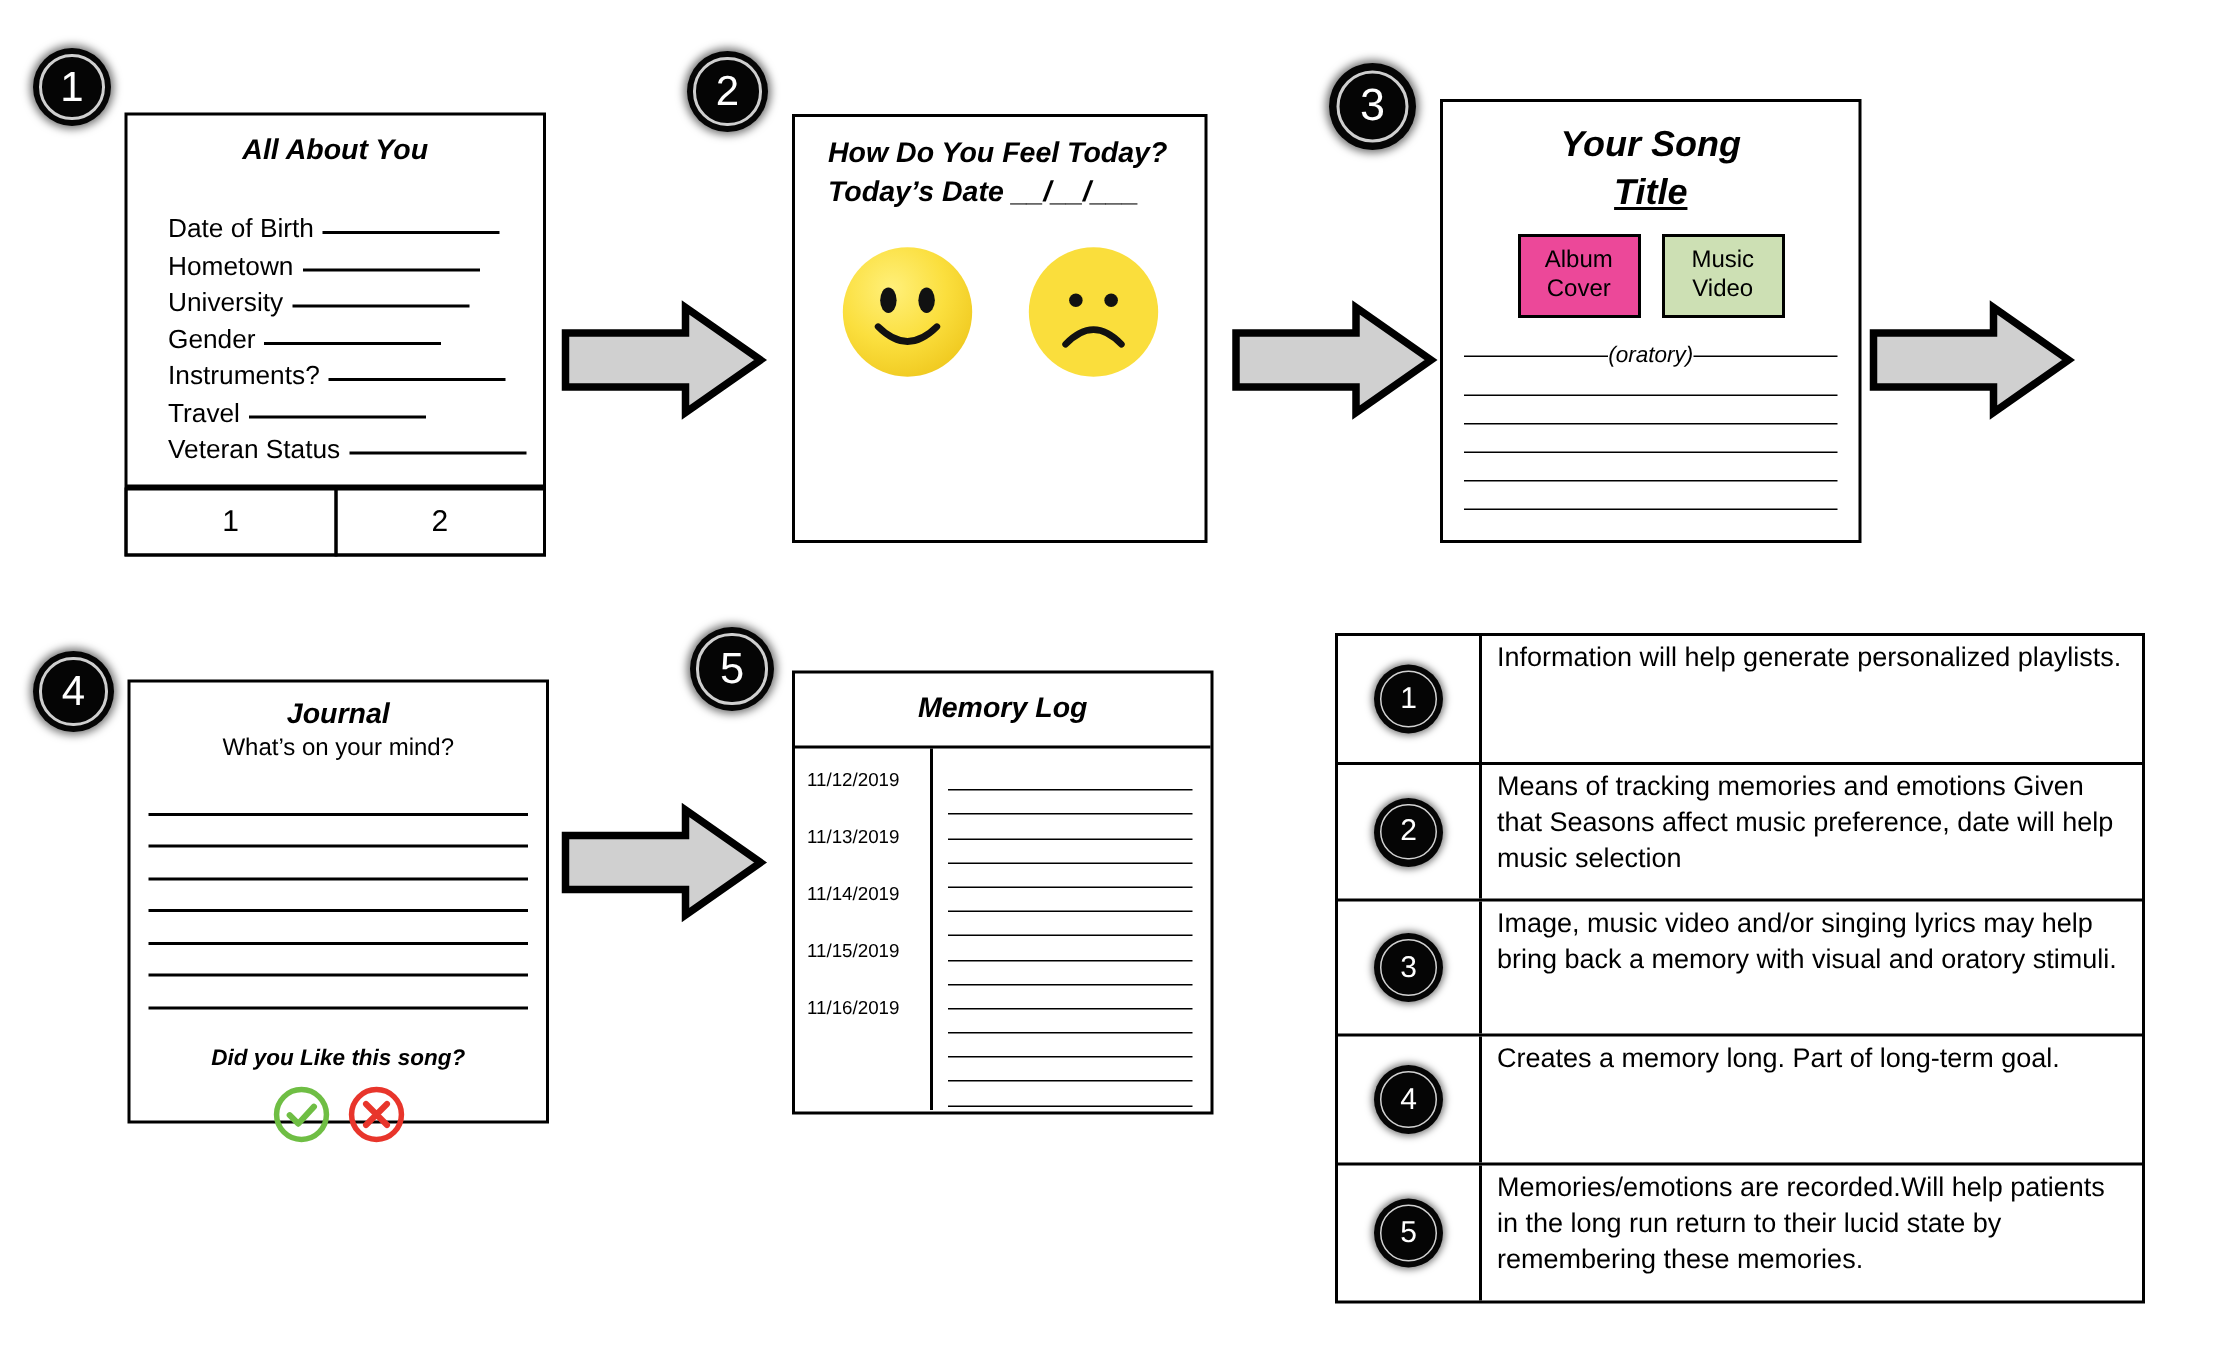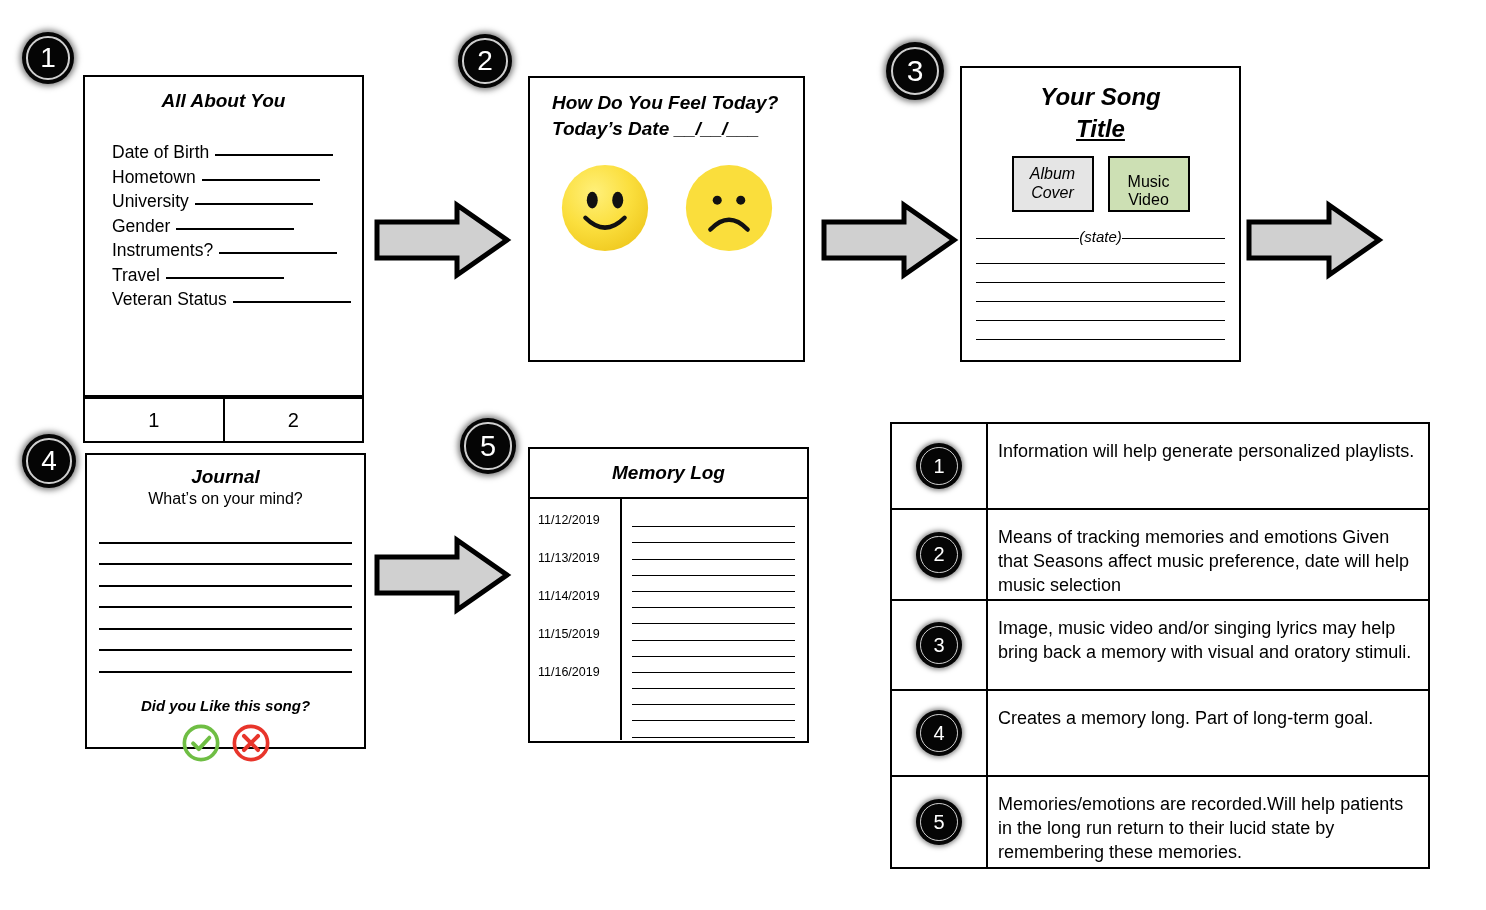--- a/index.html
+++ b/index.html
@@ -60,21 +60,21 @@
     font-size: 19px;
   }
 
   
   .arrow {
     position: absolute;
   }
   .arrow svg { display: block; }
 
   
-  #card-you { left: 83px; top: 75px; width: 281px; height: 368px; }
+  #card-you { left: 83px; top: 75px; width: 281px; height: 296px; }
   #card-you .form-rows {
     margin-top: 30px;
     padding-left: 27px;
   }
   .form-row {
     display: flex;
     align-items: baseline;
     height: 24.5px;
     font-size: 17.5px;
   }
@@ -241,21 +241,21 @@
     width: 96px;
     border-right: 2px solid #000;
     box-sizing: border-box;
     display: flex;
     align-items: center;
     justify-content: center;
     flex: 0 0 96px;
   }
   .legend-text {
     flex: 1;
-    padding: 16px 8px 7px 10px;
+    padding: 3px 8px 7px 10px;
     font-size: 18px;
     line-height: 1.32;
   }
   .legend-badge {
     position: relative;
     width: 46px;
     height: 46px;
     border-radius: 50%;
     background: #050505;
     box-shadow: 0 0 5px 1.5px rgba(0,0,0,0.5);
@@ -374,33 +374,33 @@
 <div class="badge" style="left:886px; top:42px; width:58px; height:58px;">
   <span class="badge-num" style="font-size:30px;">3</span>
 </div>
 
 <div class="card" id="card-song">
   <div class="song-head">
     <div>Your Song</div>
     <div class="u">Title</div>
   </div>
   <div class="media-row">
-    <div class="media-box" style="background:#e5e5e5;font-style:italic;">
+    <div class="media-box" style="background:#ec4899;">
       <span>Album</span>
       <span>Cover</span>
     </div>
-    <div class="media-box" style="background:#CDE0B4;justify-content:flex-end;">
+    <div class="media-box" style="background:#CDE0B4;">
       <span>Music</span>
       <span>Video</span>
     </div>
   </div>
   <div class="lyrics-area">
     <div class="lyric-head">
       <span class="seg"></span>
-      <span>(state)</span>
+      <span>(oratory)</span>
       <span class="seg"></span>
     </div>
     <div class="lyric-line"></div>
     <div class="lyric-line"></div>
     <div class="lyric-line"></div>
     <div class="lyric-line"></div>
     <div class="lyric-line"></div>
   </div>
 </div>
 

